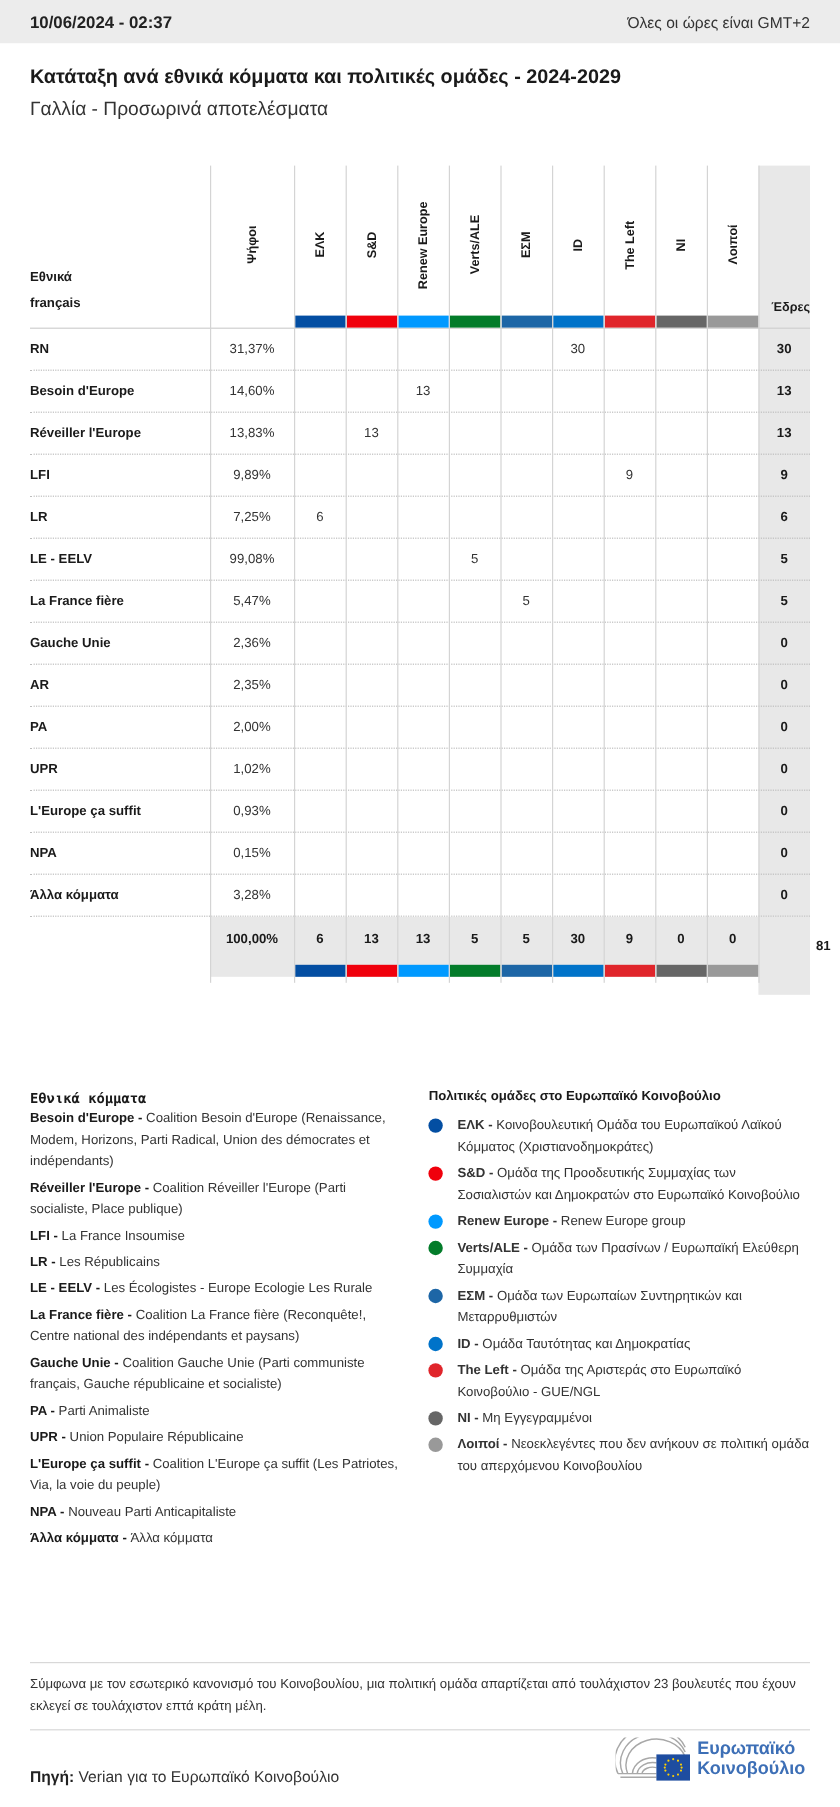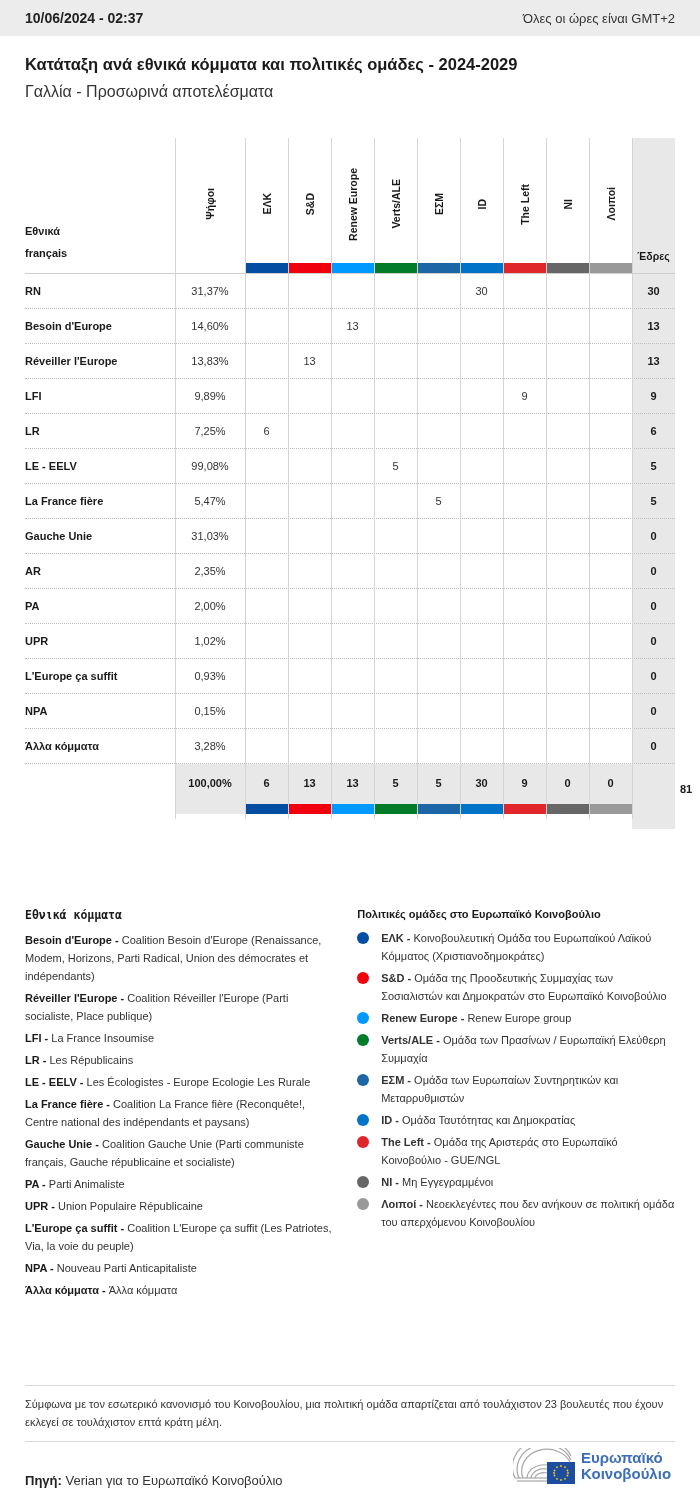--- a/index.html
+++ b/index.html
@@ -17,40 +17,40 @@
   
   .tbl { position: absolute; left: 25px; top: 138px; width: 650px; }
   .hdr { position: relative; height: 136px; border-bottom: 1px solid #cfcfcf; }
   .vline { position: absolute; top: 0; width: 1px; background: #d4d4d4; }
 
   .hdr-party { position: absolute; left: 0; top: 82px; font-size: 11px; font-weight: bold; line-height: 22px; color: #1a1a1a; }
   .hdr-rot { position: absolute; top: 10px; height: 112px; display: flex; align-items: center; justify-content: center; }
   .hdr-rot span { writing-mode: vertical-rl; transform: rotate(180deg); font-size: 10.5px; font-weight: bold; white-space: nowrap; color: #1a1a1a; }
   .colorbar { position: absolute; top: 125px; height: 10px; }
   .seats-col-bg { position: absolute; left: 607px; width: 43px; background: #e8e8e8; }
-  .hdr-seats { position: absolute; left: 607px; top: 112px; width: 43px; text-align: center; font-size: 10.5px; font-weight: bold; }
+  .hdr-seats { position: absolute; left: 607px; top: 112px; width: 43px; text-align: right; font-size: 10.5px; font-weight: bold; }
 
   .row { position: relative; height: 35px; border-bottom: 1px dotted #bdbdbd; }
   .row .name { position: absolute; left: 0; top: 0; line-height: 35px; font-size: 11px; font-weight: bold; white-space: nowrap; }
   .row .vote { position: absolute; left: 150px; width: 70px; top: 0; line-height: 35px; text-align: center; font-size: 11px; color: #333; }
   .row .cell { position: absolute; top: 0; width: 43px; line-height: 35px; text-align: center; font-size: 11px; color: #333; }
   .row .seats { position: absolute; left: 607px; width: 43px; top: 0; line-height: 35px; text-align: center; font-size: 11px; font-weight: bold; }
 
   .total { position: relative; height: 50px; }
   .total .bg { position: absolute; left: 150px; top: 0; width: 500px; height: 50px; background: #e8e8e8; }
   .total .vote { position: absolute; left: 150px; width: 70px; top: 0; line-height: 38px; text-align: center; font-size: 11px; font-weight: bold; }
   .total .cell { position: absolute; top: 0; width: 43px; line-height: 38px; text-align: center; font-size: 11px; font-weight: bold; }
   .total .seats { position: absolute; left: 607px; width: 43px; top: 0; line-height: 50px; text-align: center; font-size: 11px; font-weight: bold; padding-left: 48px; }
   .total .colorbar { top: 40px; height: 10px; }
 
   
   .legends { position: absolute; top: 908px; left: 25px; width: 650px; display: flex; }
   .leg-left { width: 320px; }
   .leg-right { width: 330px; margin-left: 24px; }
-  .leg-title-mono { font-family: "DejaVu Sans Mono", monospace; font-size: 11.5px; font-weight: bold; margin-bottom: 9px; }
+  .leg-title-mono { font-family: "DejaVu Sans Mono", monospace; font-size: 11.5px; font-weight: bold; margin-bottom: 1px; }
   .leg-title { font-size: 11px; font-weight: bold; margin-bottom: 9px; }
   .leg-item { font-size: 11px; line-height: 18px; color: #333; margin-bottom: 4px; }
   .leg-item b { color: #1a1a1a; }
   .grp-item { display: flex; font-size: 11px; line-height: 18px; color: #333; margin-bottom: 4px; }
   .dot { flex: 0 0 12px; width: 12px; height: 12px; border-radius: 50%; margin-top: 3px; margin-right: 12px; }
 
   .note { position: absolute; top: 1385px; left: 25px; width: 650px; border-top: 1px solid #d8d8d8; border-bottom: 1px solid #d8d8d8; padding: 9px 0 10px; font-size: 11px; line-height: 18px; color: #333; }
 
   .source { position: absolute; top: 1473px; left: 25px; font-size: 13px; color: #333; }
   .source b { color: #222; }
@@ -213,21 +213,21 @@
         <div class="cell" style="left: 349px;"></div>
         <div class="cell" style="left: 392px;">5</div>
         <div class="cell" style="left: 435px;"></div>
         <div class="cell" style="left: 478px;"></div>
         <div class="cell" style="left: 521px;"></div>
         <div class="cell" style="left: 564px;"></div>
         <div class="seats">5</div>
       </div>
       <div class="row">
         <div class="name">Gauche Unie</div>
-        <div class="vote">31,03%</div>
+        <div class="vote">2,36%</div>
         <div class="cell" style="left: 220px;"></div>
         <div class="cell" style="left: 263px;"></div>
         <div class="cell" style="left: 306px;"></div>
         <div class="cell" style="left: 349px;"></div>
         <div class="cell" style="left: 392px;"></div>
         <div class="cell" style="left: 435px;"></div>
         <div class="cell" style="left: 478px;"></div>
         <div class="cell" style="left: 521px;"></div>
         <div class="cell" style="left: 564px;"></div>
         <div class="seats">0</div>

